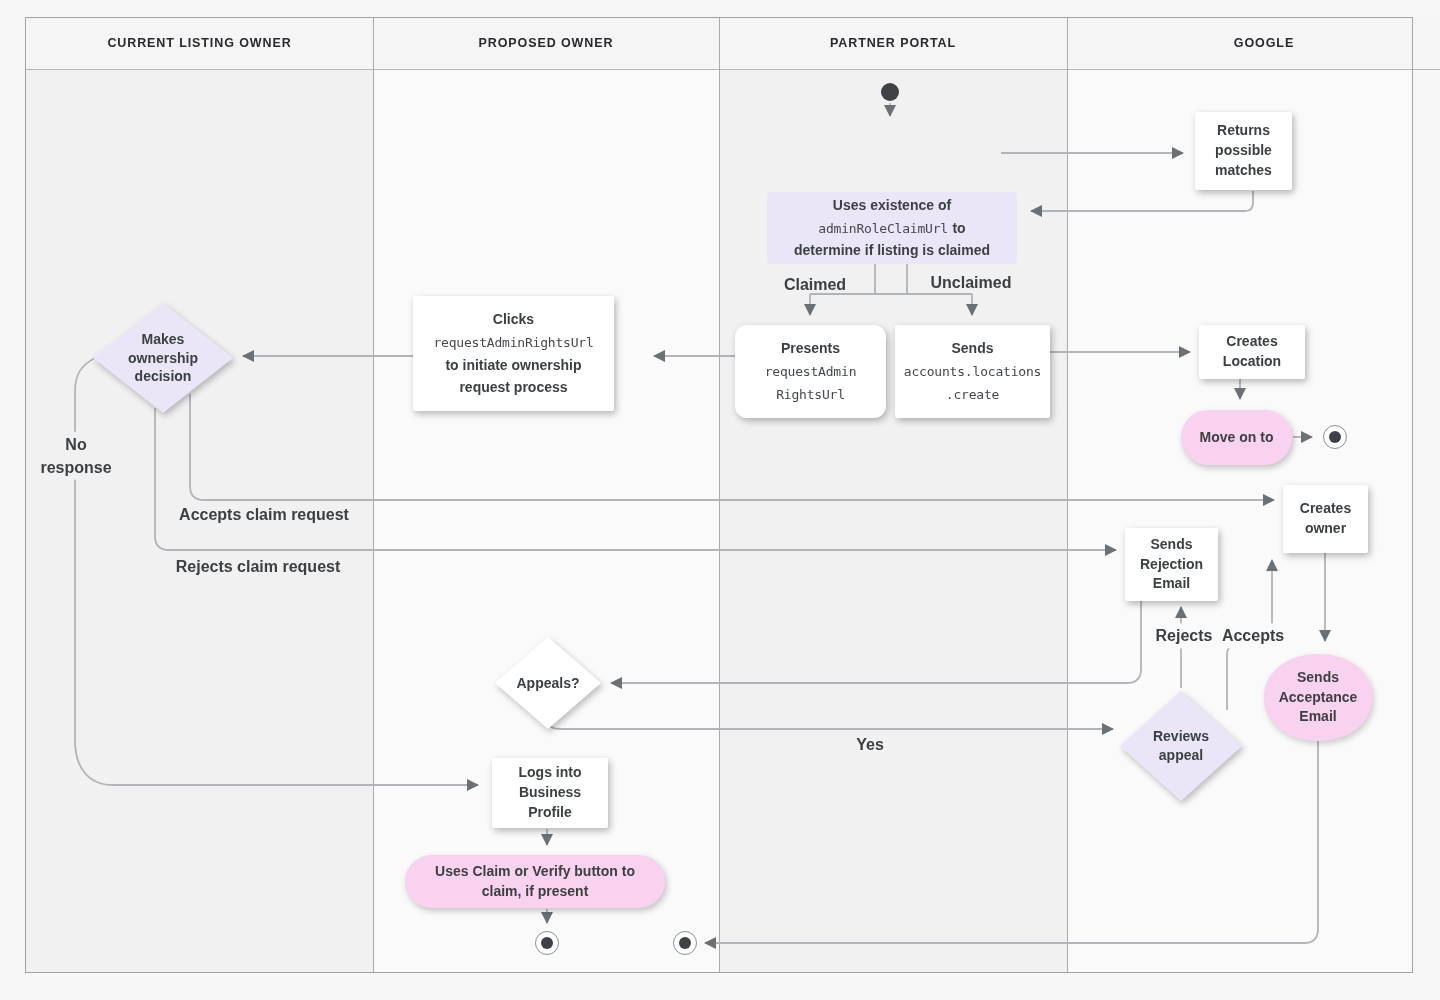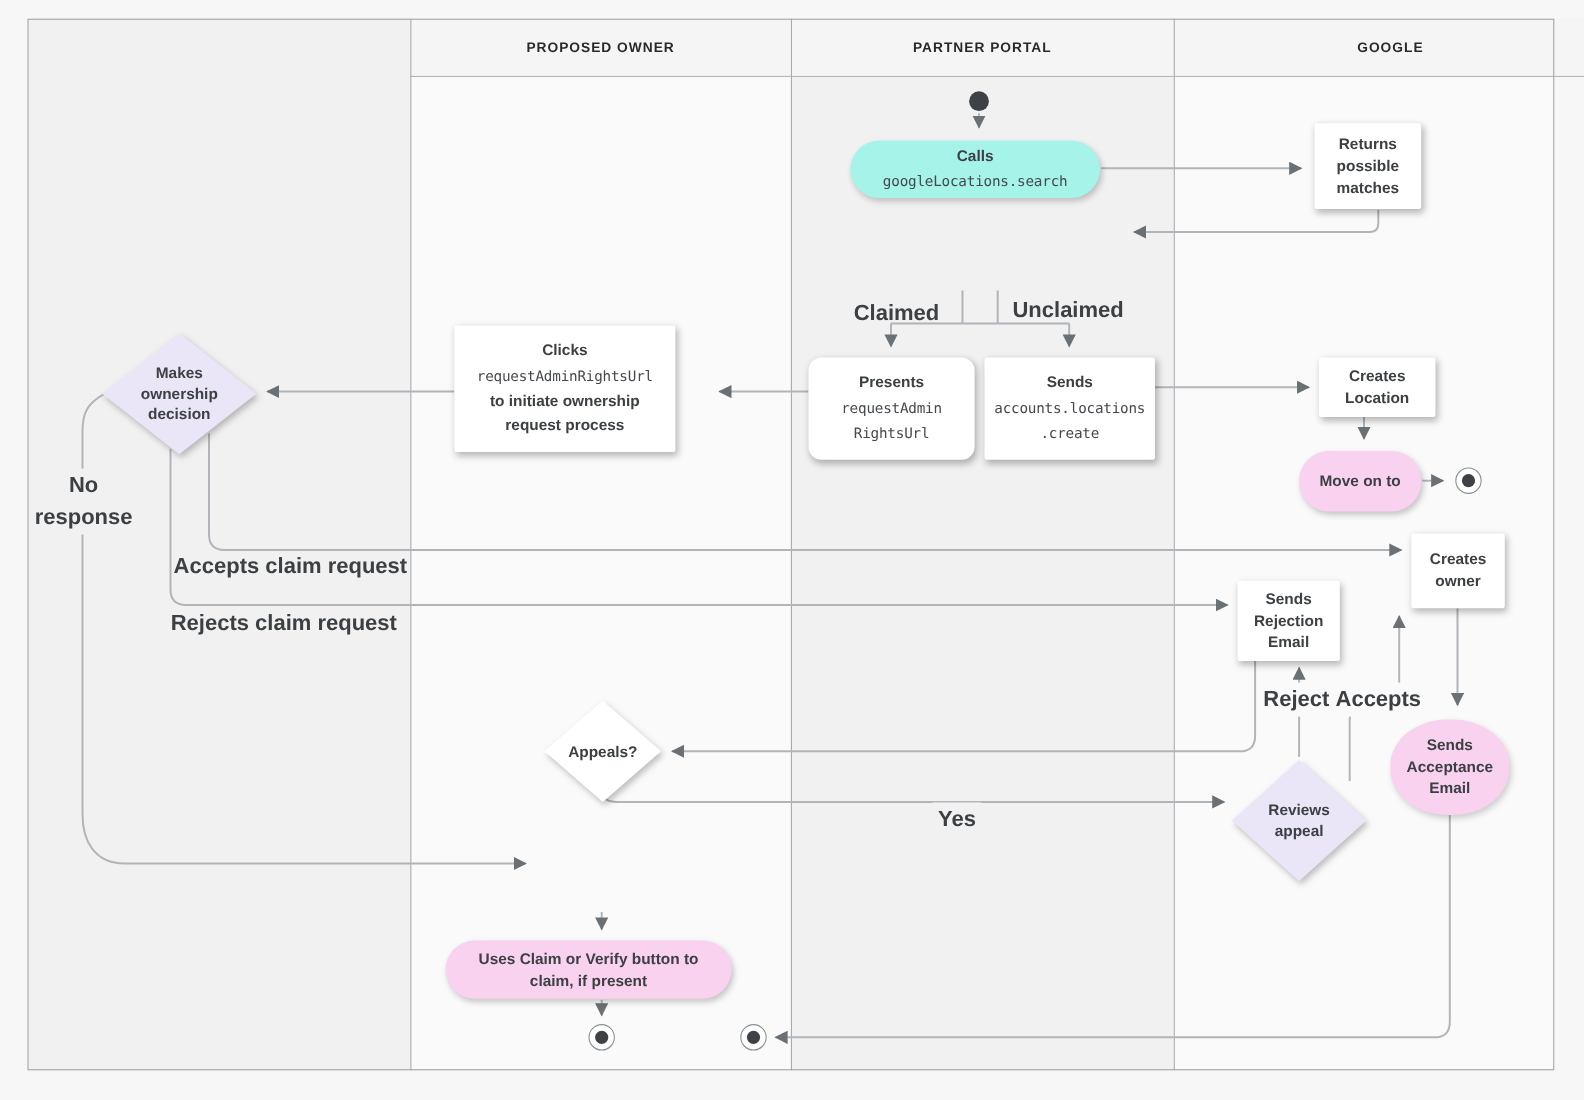--- a/index.html
+++ b/index.html
@@ -28,40 +28,43 @@
   .lavbox{background:var(--lavender);border-radius:3px;}
   .dia-wrap{position:absolute;z-index:7;filter:drop-shadow(2px 3px 3px rgba(0,0,0,.25));}
   .dia{width:100%;height:100%;clip-path:polygon(50% 0,100% 50%,50% 100%,0 50%);
        display:flex;align-items:center;justify-content:center;text-align:center;line-height:1.35;}
   .dia.white{background:#fff;} .dia.lav{background:var(--lavender);}
   .ellipse{border-radius:48%;background:var(--pink);box-shadow:2px 3px 6px rgba(0,0,0,.18);}
   .t-b{font-weight:700;font-size:14px;color:var(--text);white-space:pre-line;}
   .t-m{font-family:"DejaVu Sans Mono",monospace;font-weight:400;font-size:13px;
        color:#45484d;white-space:pre-line;letter-spacing:-.2px;}
   .edge-label{position:absolute;transform:translate(-50%,-50%);z-index:8;
-              font-weight:700;font-size:20px;color:var(--text);white-space:pre-line;
+              font-weight:700;font-size:16px;color:var(--text);white-space:pre-line;
               text-align:center;padding:1px 5px;line-height:1.45;}
   .bg-dark{background:var(--lane-dark);} .bg-light{background:var(--lane-light);}
   .start-dot{position:absolute;width:18px;height:18px;border-radius:50%;
              background:#3e4246;z-index:7;}
   .end-dot{position:absolute;width:24px;height:24px;border-radius:50%;background:#fff;
            border:1.5px solid #8b9094;box-sizing:border-box;z-index:7;
            display:flex;align-items:center;justify-content:center;}
   .end-dot i{width:12px;height:12px;border-radius:50%;background:#3e4246;}
 </style>
 </head>
 <body>
 
 <div id="canvas">
 
   <div class="lane dark" style="left:26px;width:347px;"></div>
   <div class="lane light" style="left:373px;width:346px;"></div>
   <div class="lane dark" style="left:719px;width:348px;"></div>
   <div class="lane light" style="left:1067px;width:346px;"></div>
 
+  <div class="hdr" style="left:26px;width:347px;">
+      <span>CURRENT LISTING OWNER</span>
+    </div>
   <div class="hdr" style="left:373px;width:346px;">
       <span>PROPOSED OWNER</span>
     </div>
   <div class="hdr" style="left:719px;width:348px;">
       <span>PARTNER PORTAL</span>
     </div>
   <div class="hdr" style="left:1067px;width:394px;">
       <span>GOOGLE</span>
     </div>
 
@@ -106,31 +109,35 @@
   <div class="end-dot" style="left:1323px;top:425px;">
       <i></i>
     </div>
   <div class="end-dot" style="left:535px;top:931px;">
       <i></i>
     </div>
   <div class="end-dot" style="left:673px;top:931px;">
       <i></i>
     </div>
 
-  <div class="node pill teal" style="left:773px;top:128px;width:227px;height:52px;">
-    <div><span class="t-b">Calls</span><br>
-         <span class="t-m">googleLocations.search</span></div>
-  </div>
 
   <div class="node box" style="left:1195px;top:112px;width:97px;height:78px;">
     <span class="t-b">Returns
 possible
 matches</span>
   </div>
 
+  <div class="node lavbox" style="left:767px;top:192px;width:250px;height:72px;">
+    <div>
+      <span class="t-b">Uses existence of</span><br>
+      <span class="t-m">adminRoleClaimUrl</span>
+      <span class="t-b">to</span><br>
+      <span class="t-b">determine if listing is claimed</span>
+    </div>
+  </div>
 
   <div class="node box" style="left:735px;top:325px;width:151px;height:93px;border-radius:12px;">
     <div><span class="t-b">Presents</span><br>
          <span class="t-m">requestAdmin
 RightsUrl</span></div>
   </div>
 
   <div class="node box" style="left:895px;top:325px;width:155px;height:93px;">
     <div><span class="t-b">Sends</span><br>
          <span class="t-m">accounts.locations
@@ -184,20 +191,25 @@
 appeal</span>
       </div>
   </div>
 
   <div class="node ellipse" style="left:1264px;top:654px;width:108px;height:87px;">
     <span class="t-b">Sends
 Acceptance
 Email</span>
   </div>
 
+  <div class="node box" style="left:492px;top:758px;width:116px;height:70px;">
+    <span class="t-b">Logs into
+Business
+Profile</span>
+  </div>
 
   <div class="node pill pink" style="left:405px;top:855px;width:260px;height:53px;">
     <span class="t-b">Uses Claim or Verify button to
 claim, if present</span>
   </div>
 
   <div class="edge-label" style="left:815px;top:285px;">Claimed</div>
   <div class="edge-label" style="left:971px;top:283px;">Unclaimed</div>
   <div class="edge-label bg-dark" style="left:76px;top:456px;">No
 response</div>

